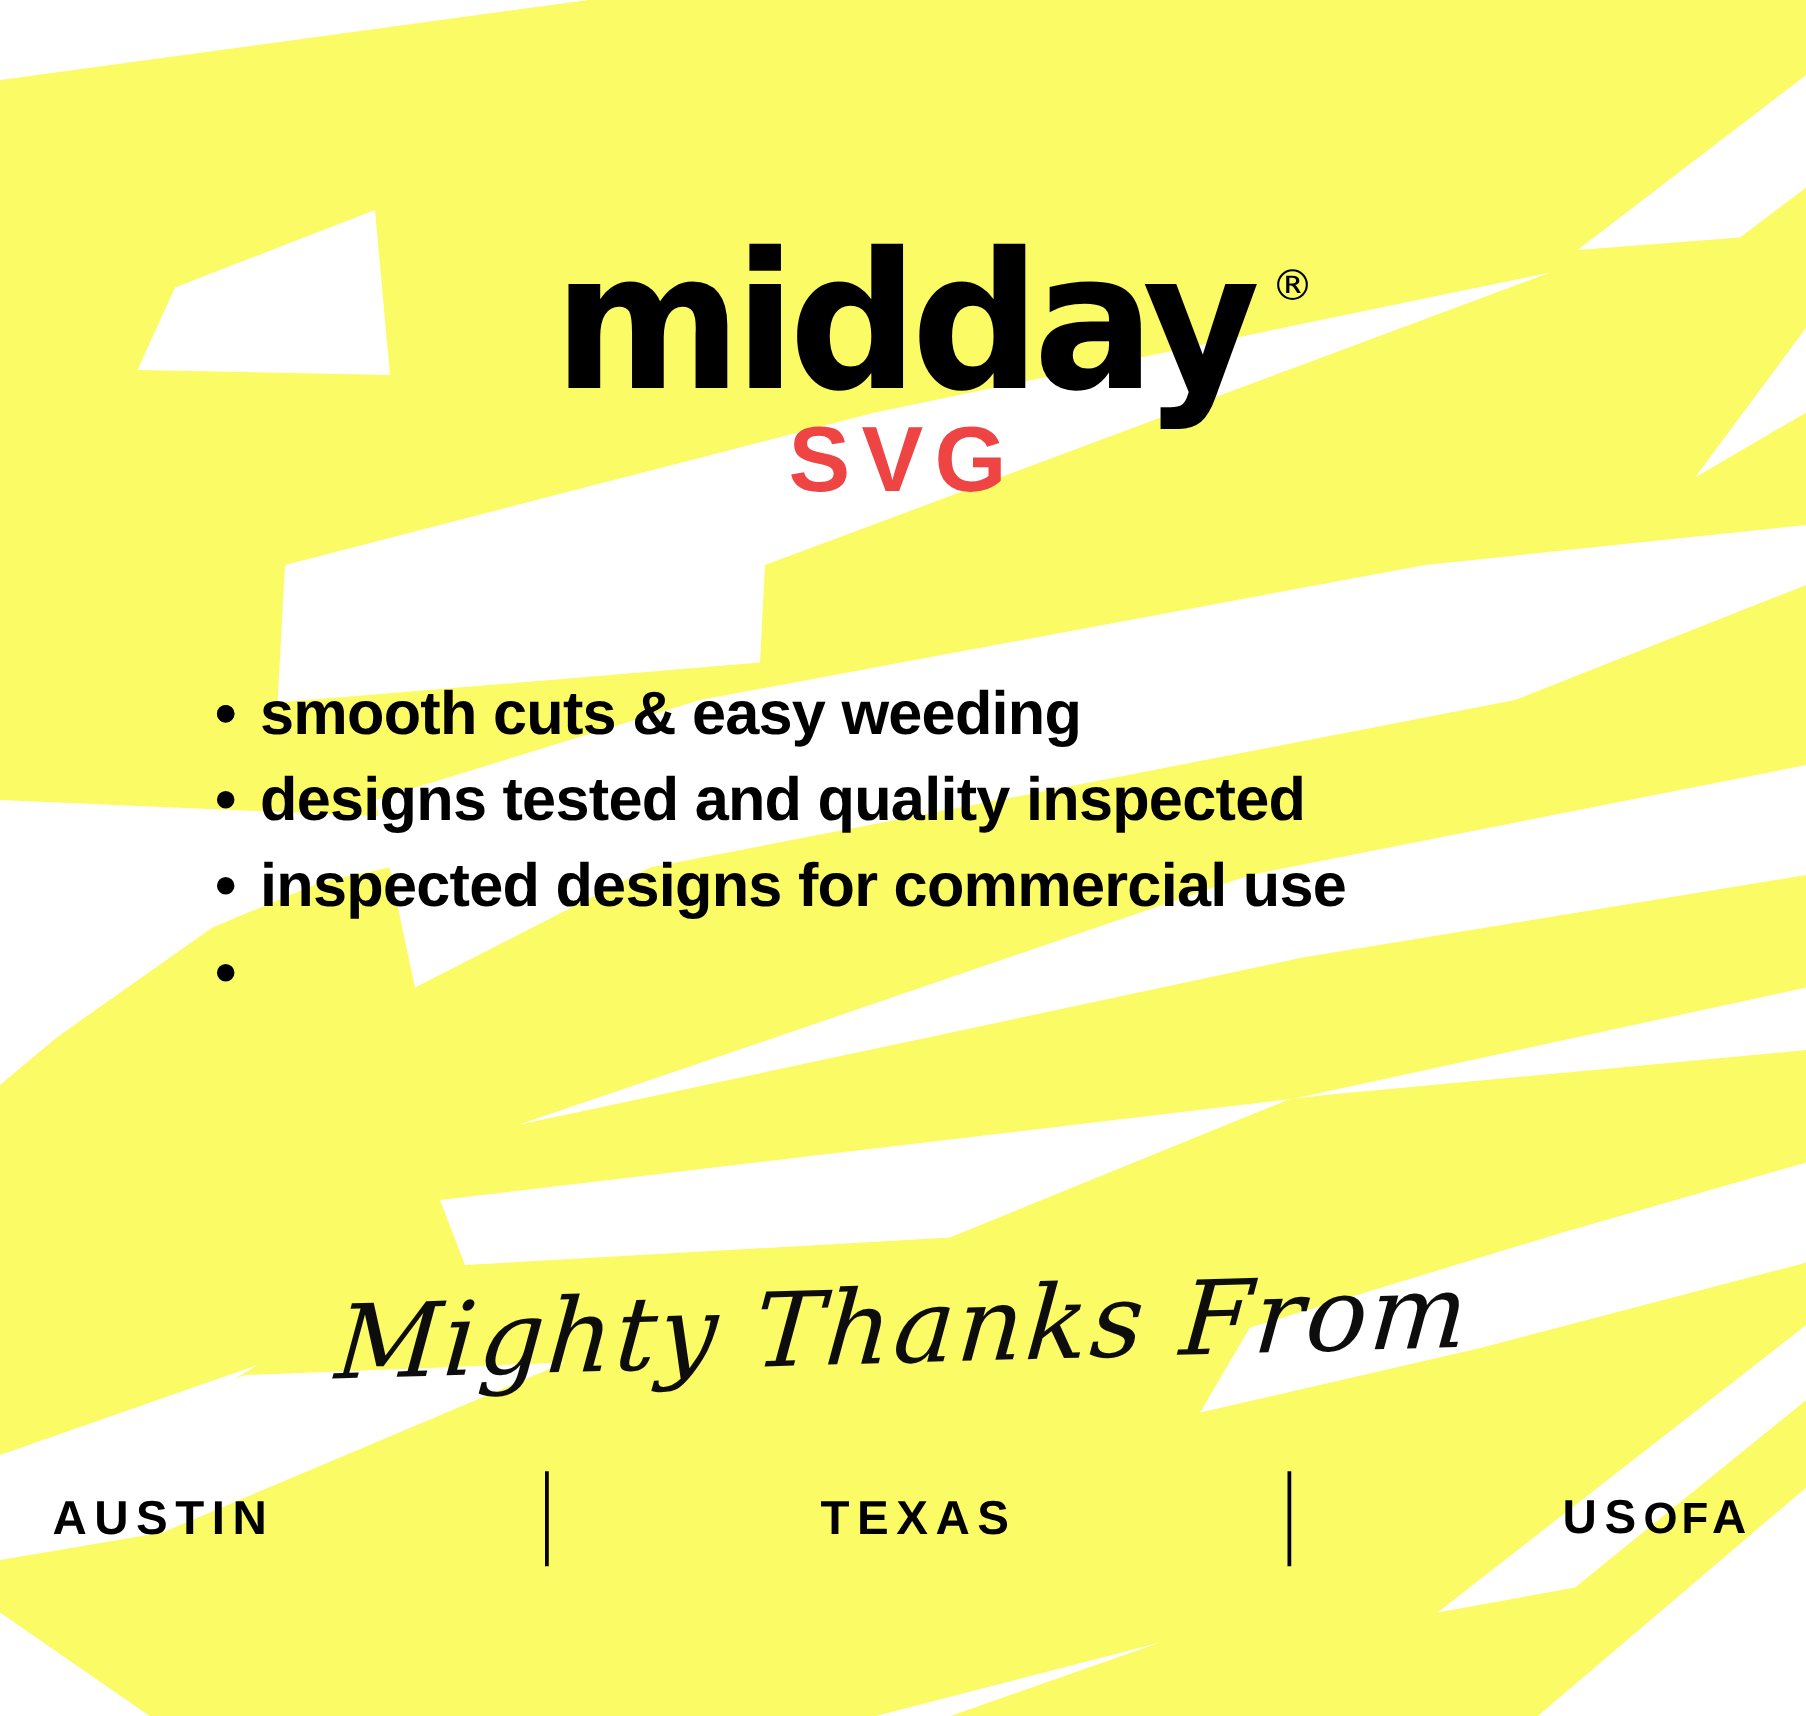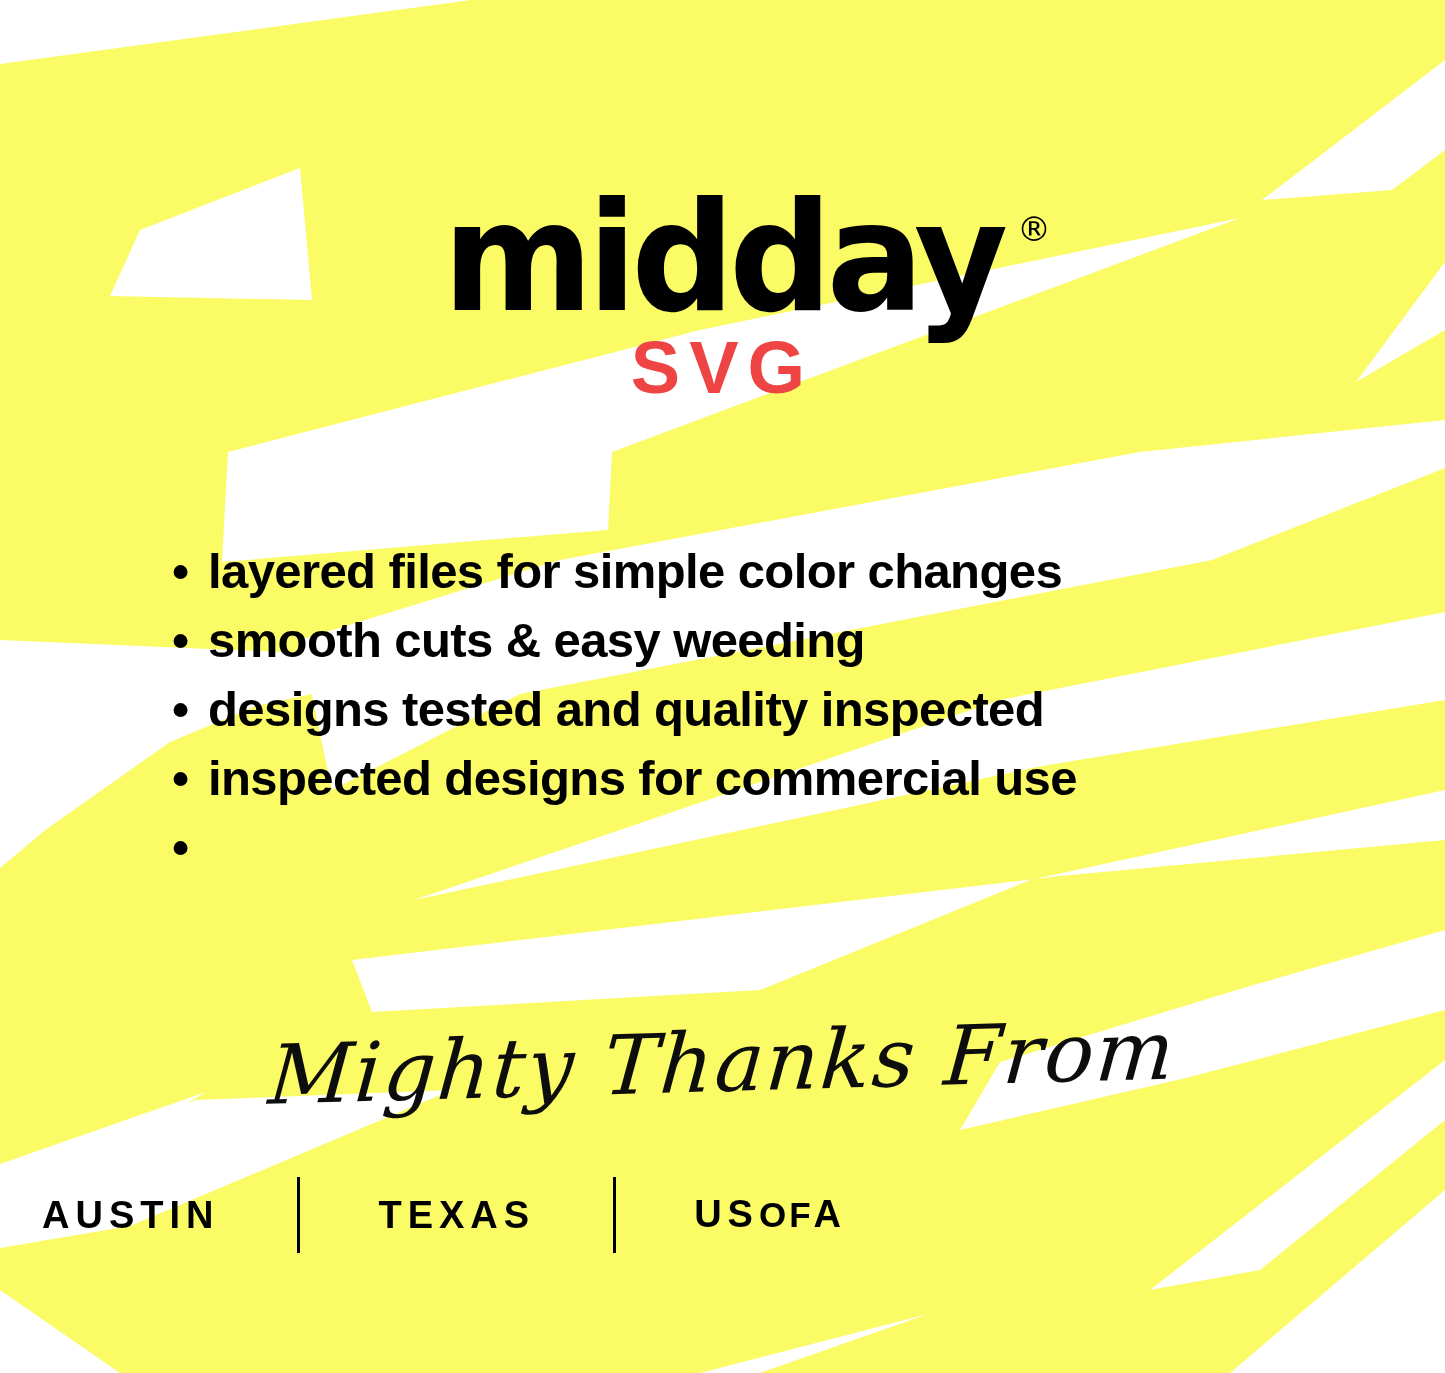--- a/index.html
+++ b/index.html
@@ -130,21 +130,21 @@
   }
 
   
   .locations {
     position: absolute;
     left: 0;
     top: 1176px;
     width: 1445px;
     display: flex;
     align-items: center;
-    justify-content: flex-start;
+    justify-content: space-between;
     gap: 36px;
   }
   .loc-item {
     font-family: "Liberation Sans", sans-serif;
     font-weight: bold;
     font-size: 38px;
     letter-spacing: 6px;
     color: #000000;
     line-height: 76px;
     white-space: nowrap;
@@ -211,21 +211,20 @@
       <span class="brand-wordmark-wrap">
         <span class="brand-wordmark">midday</span>
         <span class="brand-reg">®</span>
       </span>
       <span class="brand-sub">SVG</span>
     </div>
 
     <ul class="features">
       <li class="feature-item">
         <span class="feature-bullet">•</span>
-        <span>layered files for simple color changes</span>
       </li>
       <li class="feature-item">
         <span class="feature-bullet">•</span>
         <span>smooth cuts &amp; easy weeding</span>
       </li>
       <li class="feature-item">
         <span class="feature-bullet">•</span>
         <span>designs tested and quality inspected</span>
       </li>
       <li class="feature-item">

